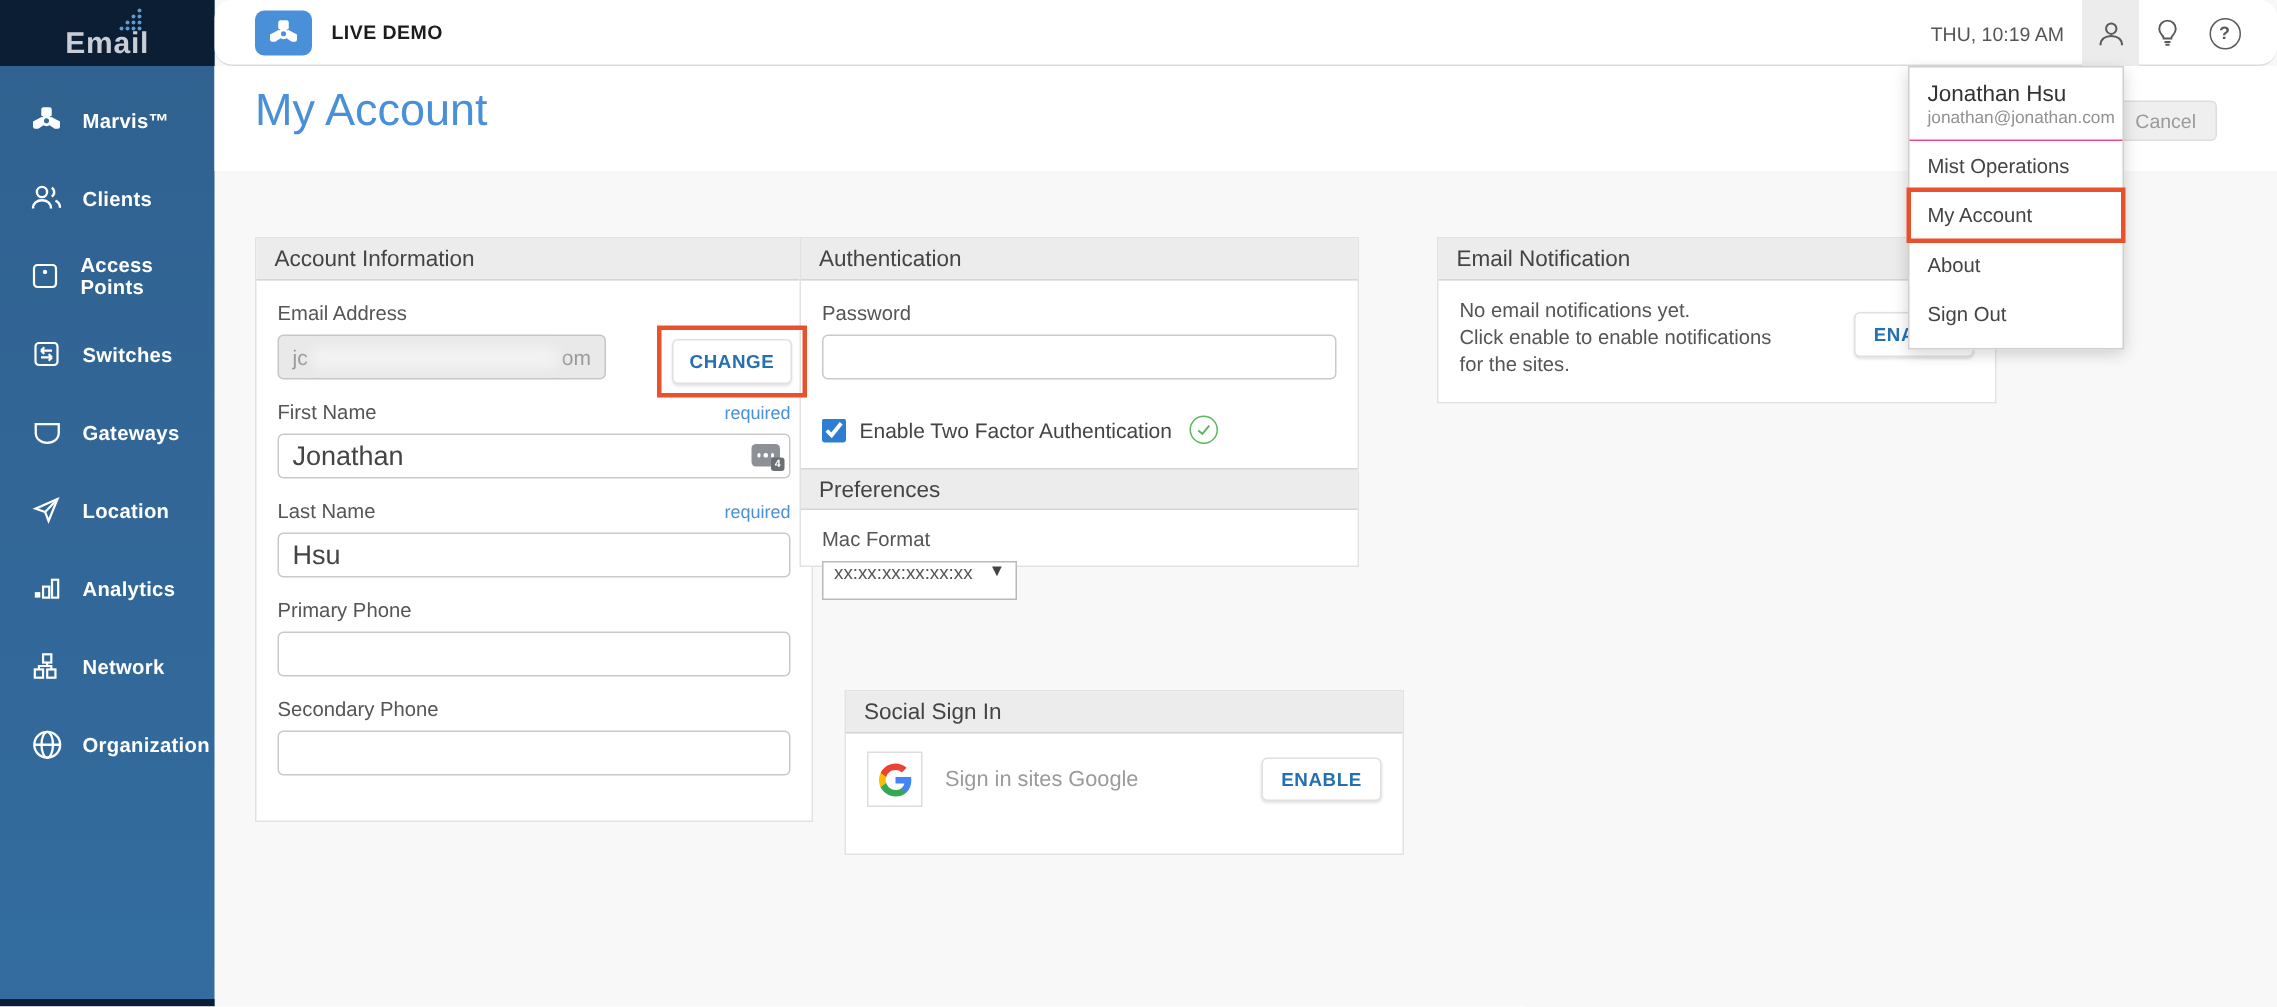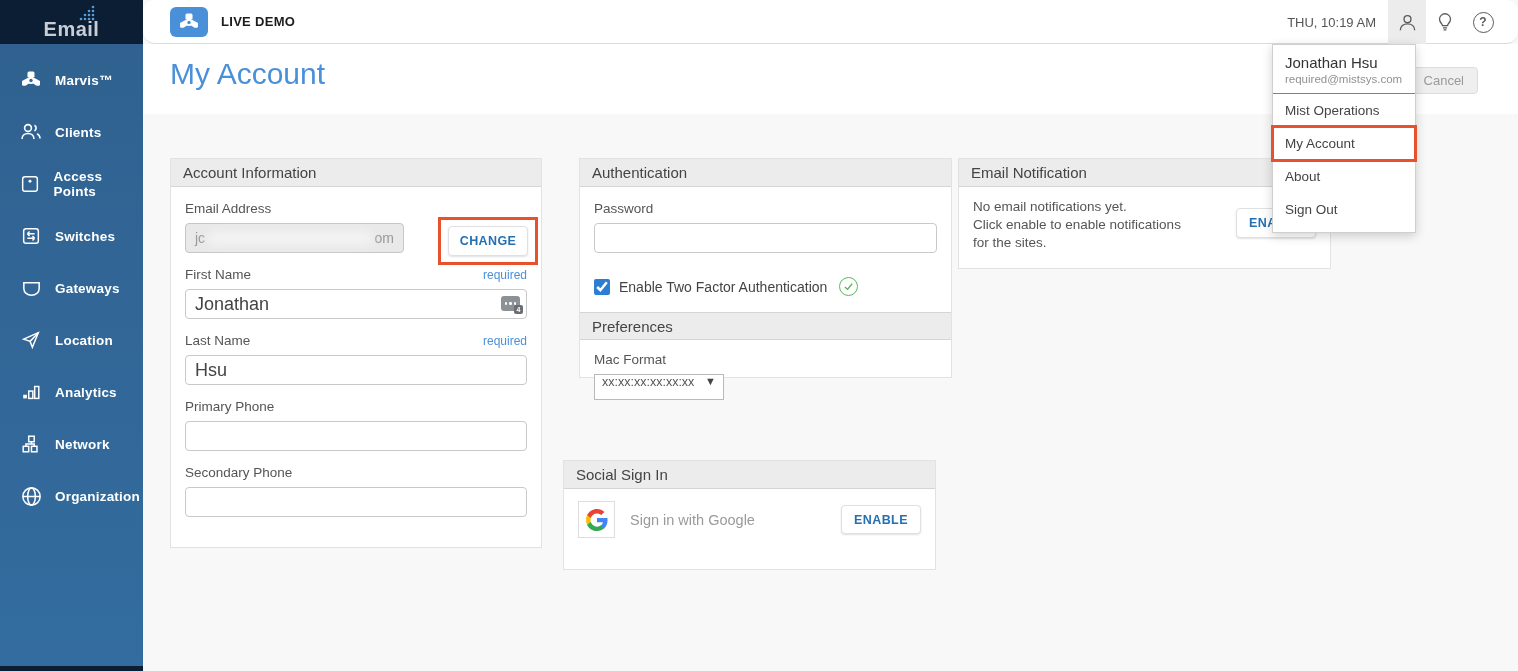--- a/index.html
+++ b/index.html
@@ -289,21 +289,21 @@
         <span class="field-label">Secondary Phone</span>
       </div>
       <input class="tinput" type="text" value="" style="">
     </div>
   </div>
 
   <div class="annot-box" style="left:438px; top:217px; width:100px; height:48px; z-index:10;">
     <button class="btn-white" style="position:absolute; left:7px; top:6px; width:80px; height:30px; padding:0;">CHANGE</button>
   </div>
 
-  <div class="card" style="left:579px; top:158px; width:373px; height:220px;">
+  <div class="card" style="left:533px; top:158px; width:373px; height:220px;">
     <div class="card-header">Authentication</div>
     <div class="card-body" style="padding-bottom:0;">
       <div class="field-label-row">
         <span class="field-label">Password</span>
       </div>
       <input class="tinput" type="password" value="" style="">
 
       <div class="check-row">
         <input type="checkbox" checked="" style="">
         <span class="check-label">Enable Two Factor Authentication</span>
@@ -331,21 +331,21 @@
     <div class="card-body" style="padding-top:0;">
       <div class="social-row">
         <div class="google-box">
           <svg width="24" height="24" viewBox="0 0 48 48">
             <path fill="#4285F4" d="M45.1 24.5c0-1.6-.1-3.1-.4-4.5H24v8.5h11.8c-.5 2.8-2.1 5.1-4.4 6.7v5.5h7.1c4.2-3.9 6.6-9.6 6.6-16.2z"></path>
             <path fill="#34A853" d="M24 46c6 0 11-2 14.6-5.3l-7.1-5.5c-2 1.3-4.5 2.1-7.5 2.1-5.8 0-10.7-3.9-12.4-9.2H4.2v5.7C7.8 40.9 15.3 46 24 46z"></path>
             <path fill="#FBBC05" d="M11.6 28.1c-.5-1.3-.7-2.7-.7-4.1s.3-2.8.7-4.1v-5.7H4.2C2.8 17.1 2 20.4 2 24s.8 6.9 2.2 9.8l7.4-5.7z"></path>
             <path fill="#EA4335" d="M24 10.8c3.3 0 6.2 1.1 8.5 3.3l6.3-6.3C35 4.3 30 2 24 2 15.3 2 7.8 7.1 4.2 14.2l7.4 5.7c1.7-5.3 6.6-9.1 12.4-9.1z"></path>
           </svg>
         </div>
-        <span class="google-text">Sign in with Google</span>
+        <span class="google-text">Sign in sites Google</span>
         <button class="btn-white" style="width:80px; height:29px; padding:0;">ENABLE</button>
       </div>
     </div>
   </div>
 
   <div class="card" style="left:958px; top:158px; width:373px; height:111px;">
     <div class="card-header">Email Notification</div>
     <div class="card-body notif-body" style="padding-top:11px;">
       <div class="notif-text">
         <div>No email notifications yet.</div>
@@ -354,21 +354,21 @@
       </div>
       <div class="notif-btn-wrap">
         <button class="btn-white" style="width:80px; height:30px; padding:0;">ENABLE</button>
       </div>
     </div>
   </div>
 
   <div class="dropdown">
     <div class="dd-user">
       <div class="dd-name">Jonathan Hsu</div>
-      <div class="dd-email">required@mistsys.com</div>
+      <div class="dd-email">jonathan@jonathan.com</div>
     </div>
     <div class="dd-item">Mist Operations</div>
     <div class="dd-item highlighted">My Account</div>
     <div class="dd-item">About</div>
     <div class="dd-item">Sign Out</div>
   </div>
 
 </div>
 
 </body></html>

